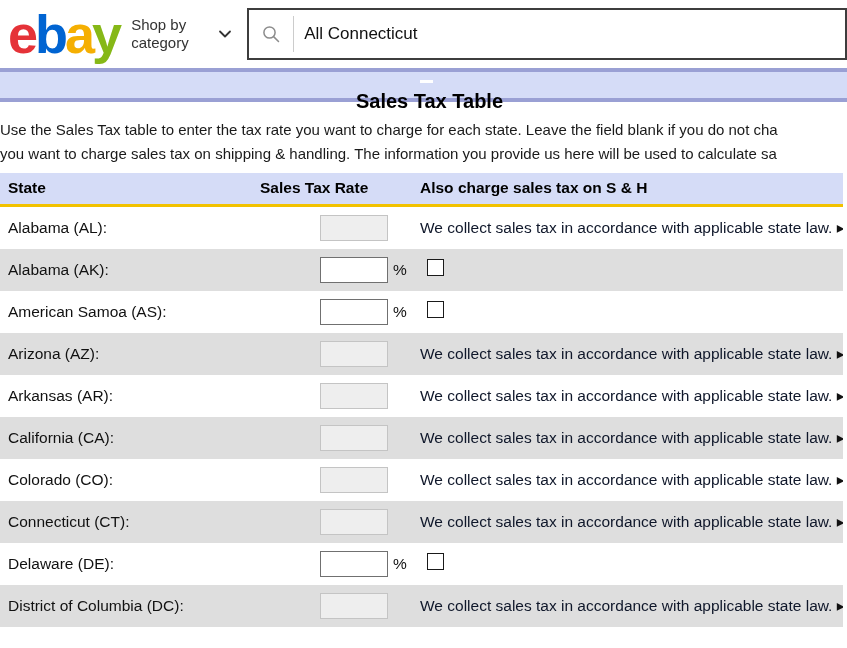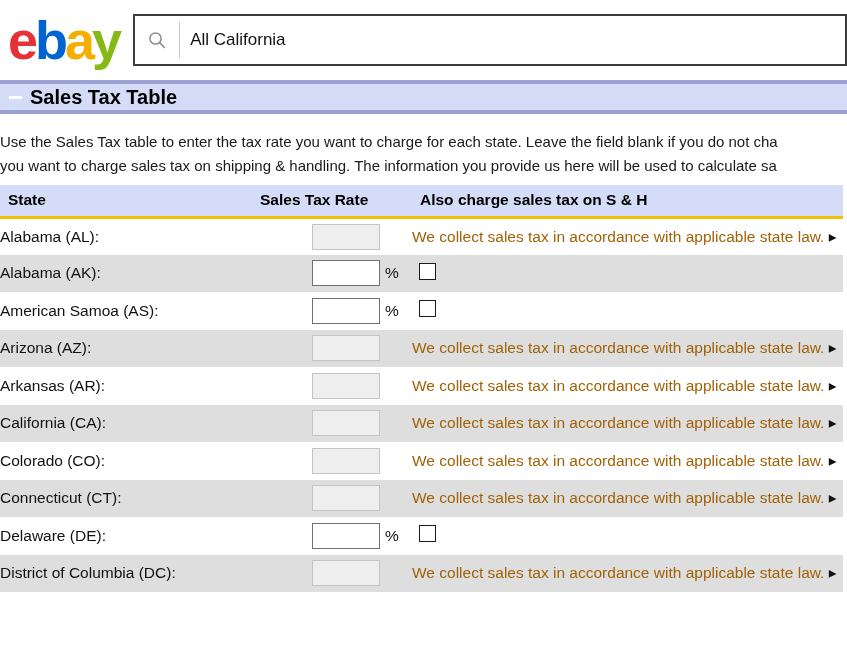--- a/index.html
+++ b/index.html
@@ -12,21 +12,21 @@
     width: 847px;
     height: 648px;
     overflow: hidden;
     font-family: "Liberation Sans", sans-serif;
     color: #111111;
   }
 
   
   .ebay-header {
     position: relative;
-    height: 80px;
+    height: 68px;
     background: #ffffff;
     display: flex;
     align-items: center;
     padding-left: 8px;
     overflow: hidden;
   }
   .ebay-logo {
     font-family: "Liberation Sans", sans-serif;
     font-size: 54px;
     font-weight: bold;
@@ -107,20 +107,21 @@
 
   
   .section-bar {
     background: #d5dcf7;
     border-top: 4px solid #9aa0d4;
     border-bottom: 4px solid #9aa0d4;
     height: 34px;
     display: flex;
     align-items: center;
     padding-left: 6px;
+    flex-direction: column;
   }
   .collapse-icon {
     width: 18px;
     height: 18px;
     flex: 0 0 auto;
     display: flex;
     align-items: center;
     justify-content: center;
     cursor: pointer;
   }
@@ -171,21 +172,21 @@
     border-bottom: 3px solid #f2c200;
     white-space: nowrap;
   }
   .tax-table thead th.th-rate { padding-left: 0; }
 
   .tax-table tbody tr { height: 37.5px; }
   .tax-table tbody tr.stripe { background: #dedede; }
   .tax-table tbody tr.plain  { background: #ffffff; }
 
   .tax-table tbody td {
-    padding: 0;
+    padding: 8px;
     vertical-align: middle;
     white-space: nowrap;
   }
   td.td-state { padding-left: 8px; color: #111111; }
   td.td-rate  { padding-left: 0; }
   td.td-sh    { padding-left: 0; color: #111111; }
 
   .rate-cell {
     display: flex;
     align-items: center;
@@ -211,46 +212,54 @@
 
   .sh-checkbox {
     width: 17px;
     height: 17px;
     border: 1.6px solid #1a1a1a;
     background: #ffffff;
     display: inline-block;
     margin-left: 7px;
     cursor: pointer;
   }
-  .sh-note { color: #a16207; }
+  .sh-note { color: #0f172a; }
 
   .table-clip {
     width: 843px;
     overflow: hidden;
   }
 </style>
 </head>
 <body>
 
 <div class="ebay-header">
 
   <div class="ebay-logo">
     <span class="l-e">e</span><span class="l-b">b</span><span class="l-a">a</span><span class="l-y">y</span>
   </div>
 
+  <div class="shop-by">
+    <span class="shop-by-text">Shop by category</span>
+    <span class="chevron-down">
+      <svg width="16" height="16" viewBox="0 0 16 16">
+        <path d="M3 5.5 L8 10.5 L13 5.5" fill="none" stroke="#333333" stroke-width="1.8" stroke-linecap="round" stroke-linejoin="round"></path>
+      </svg>
+    </span>
+  </div>
 
   <div class="search-wrap">
     <span class="search-icon-box">
       <svg width="20" height="20" viewBox="0 0 20 20">
         <circle cx="8.5" cy="8.5" r="5.6" fill="none" stroke="#8c8c8c" stroke-width="1.5"></circle>
         <line x1="12.6" y1="12.6" x2="17.5" y2="17.5" stroke="#8c8c8c" stroke-width="1.5" stroke-linecap="round"></line>
       </svg>
     </span>
     <div class="cat-divider"></div>
-    <div class="cat-select">All California</div>
+    <div class="cat-select">All Connecticut</div>
   </div>
 </div>
 
 <div class="section-bar">
   <span class="collapse-icon">
     <span class="bar"></span>
   </span>
   <span class="section-title">Sales Tax Table</span>
 </div>
 

